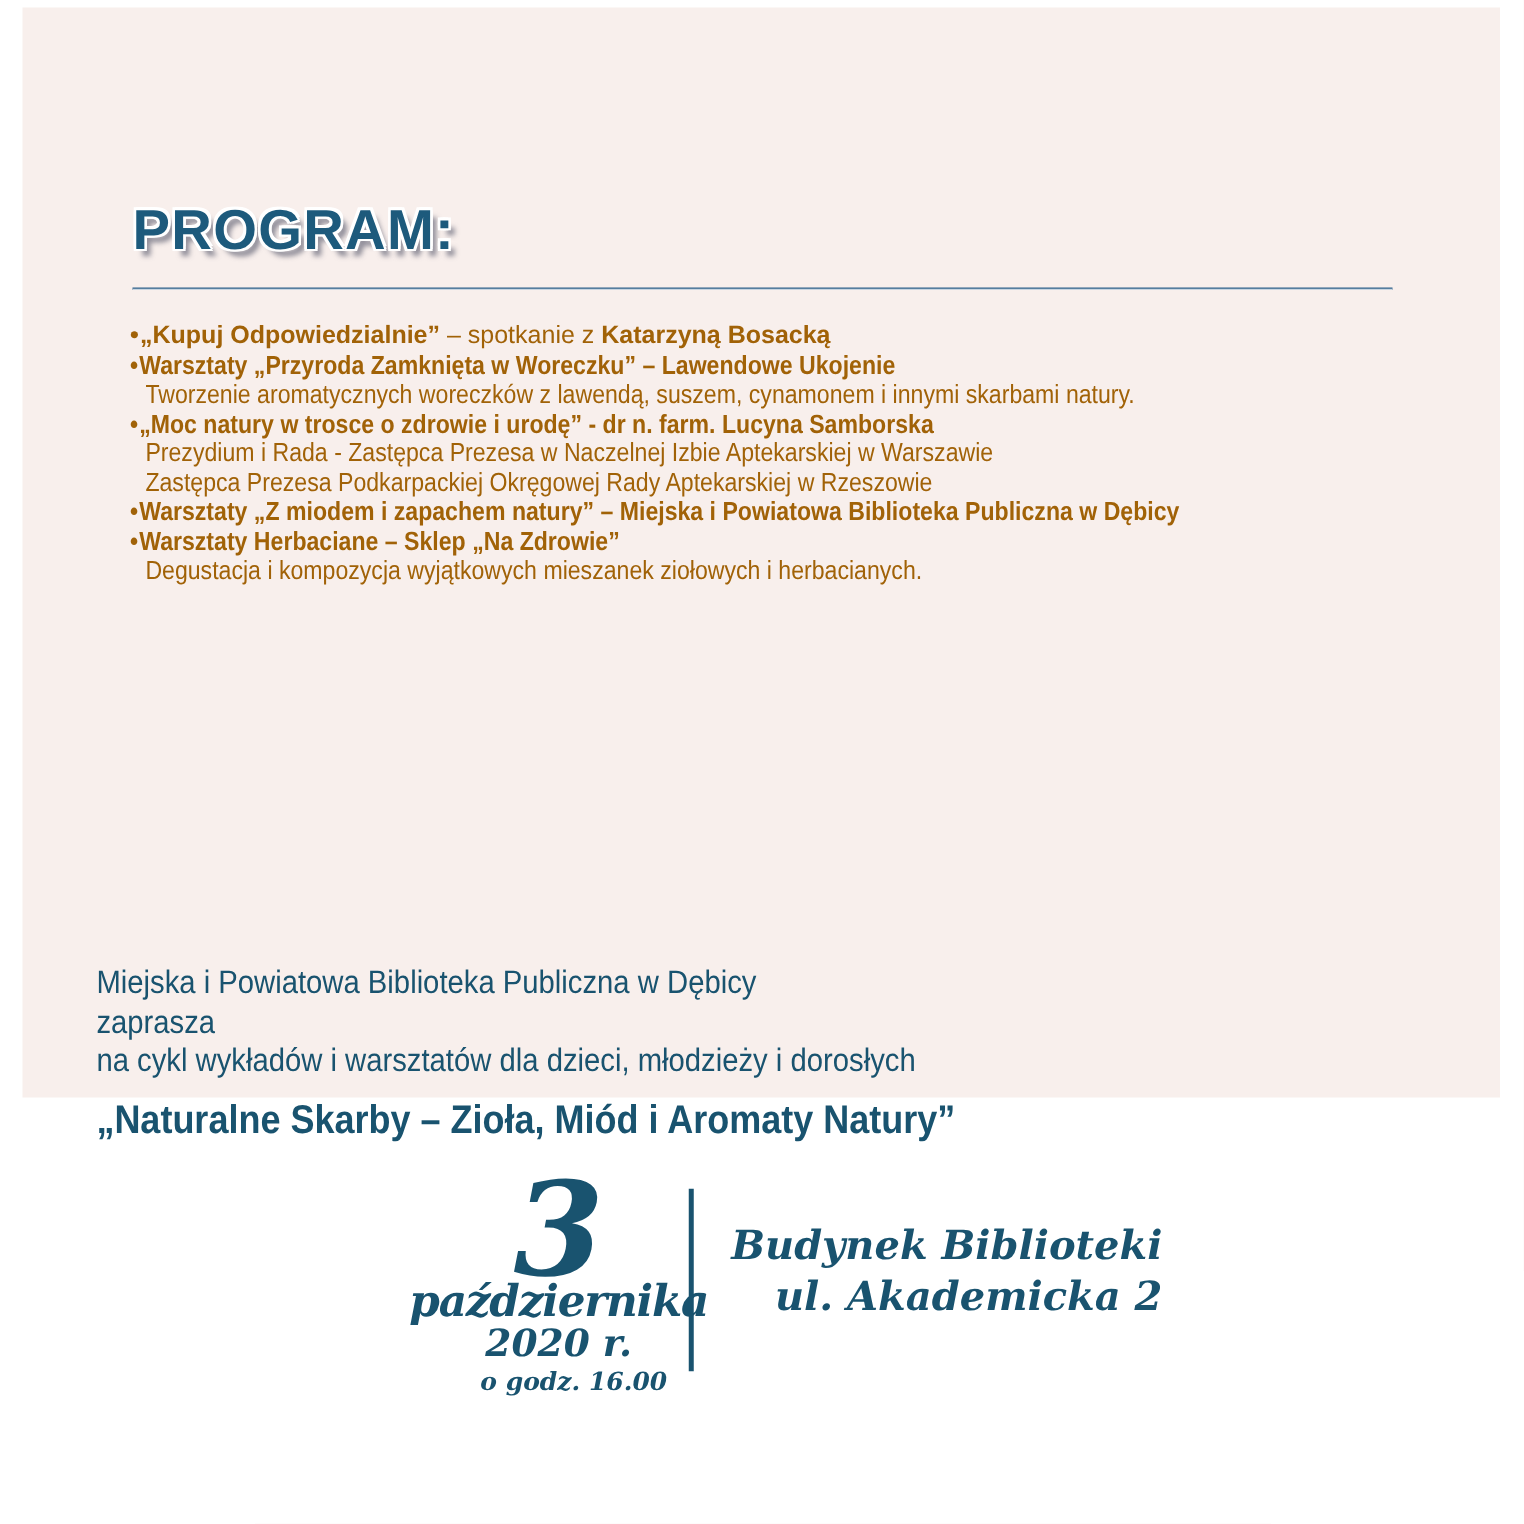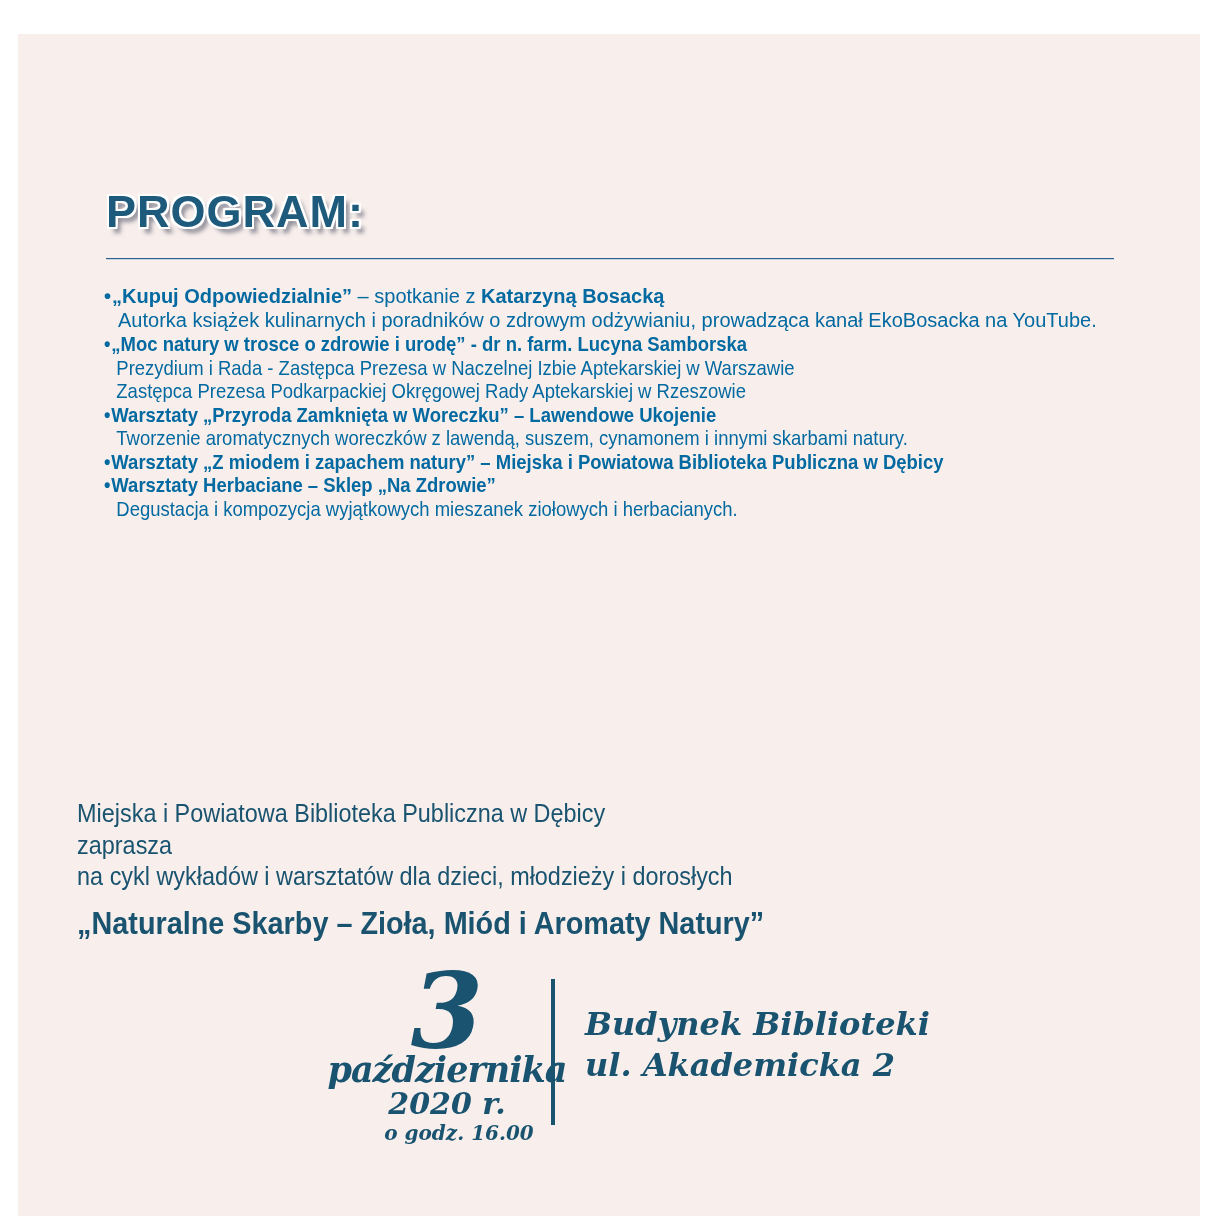--- a/index.html
+++ b/index.html
@@ -6,22 +6,22 @@
   html, body { margin: 0; padding: 0; }
   body {
     width: 1219px; height: 1219px;
     background: #ffffff;
     position: relative;
     font-family: "Liberation Sans", sans-serif;
     overflow: hidden;
   }
   .page {
     position: absolute;
-    left: 18px; top: 34px;
-    width: 1182px; height: 1182px;
+    left: 18px; top: 6px;
+    width: 1182px; height: 872px;
     background: #f8efec;
   }
 
   
   .program-heading {
     position: absolute;
     left: 88px; top: 152px;
     margin: 0;
     font-size: 45px;
     font-weight: bold;
@@ -40,21 +40,21 @@
     width: 1008px; height: 2px;
     background: #2e6089;
     border-bottom: 1px solid #c9d5e1;
   }
 
   
   .program-list {
     position: absolute;
     left: 86px; top: 251px;
     width: 1030px;
-    color: #0369a1;
+    color: #a16207;
   }
   .p-line {
     font-size: 20px;
     line-height: 23.5px;
     white-space: nowrap;
   }
   .p-line.cond {
     font-size: 21px;
     transform: scaleX(0.88);
     transform-origin: 0 50%;
@@ -110,48 +110,47 @@
   .date-year  { font-size: 30px;  line-height: 32px; }
   .date-time  { font-size: 20px;  line-height: 22px; margin-top: 2px; margin-left: 24px; }
   .v-divider {
     position: absolute;
     left: 533px; top: 15px;
     width: 4px; height: 146px;
     background: #19536f;
   }
   .venue-col {
     position: absolute;
-    left: 567px; top: 40px;
+    left: 567px; top: 40px; text-align: right;
   }
   .venue-line { font-size: 32px; line-height: 41px; white-space: nowrap; }
 </style>
 </head>
 <body>
 
 <div class="page">
 
   <h1 class="program-heading">PROGRAM:</h1>
   <div class="heading-rule"></div>
 
   <section class="program-list">
 
     <div class="p-item">
       <div class="p-line main"><span class="dot">•</span><span>„Kupuj Odpowiedzialnie”</span><span class="reg"> – spotkanie z </span><span>Katarzyną Bosacką</span></div>
-      <div class="p-line sub">Autorka książek kulinarnych i poradników o zdrowym odżywianiu, prowadząca kanał EkoBosacka na YouTube.</div>
+    </div>
+
+    <div class="p-item">
+      <div class="p-line main cond"><span class="dot">•</span><span>Warsztaty „Przyroda Zamknięta w Woreczku” – Lawendowe Ukojenie</span></div>
+      <div class="p-line sub cond">Tworzenie aromatycznych woreczków z lawendą, suszem, cynamonem i innymi skarbami natury.</div>
     </div>
 
     <div class="p-item">
       <div class="p-line main cond"><span class="dot">•</span><span>„Moc natury w trosce o zdrowie i urodę” - dr n. farm. Lucyna Samborska</span></div>
       <div class="p-line sub cond">Prezydium i Rada - Zastępca Prezesa w Naczelnej Izbie Aptekarskiej w Warszawie</div>
       <div class="p-line sub cond">Zastępca Prezesa Podkarpackiej Okręgowej Rady Aptekarskiej w Rzeszowie</div>
-    </div>
-
-    <div class="p-item">
-      <div class="p-line main cond"><span class="dot">•</span><span>Warsztaty „Przyroda Zamknięta w Woreczku” – Lawendowe Ukojenie</span></div>
-      <div class="p-line sub cond">Tworzenie aromatycznych woreczków z lawendą, suszem, cynamonem i innymi skarbami natury.</div>
     </div>
 
     <div class="p-item">
       <div class="p-line main cond"><span class="dot">•</span><span>Warsztaty „Z miodem i zapachem natury” – Miejska i Powiatowa Biblioteka Publiczna w Dębicy</span></div>
     </div>
 
     <div class="p-item">
       <div class="p-line main cond"><span class="dot">•</span><span>Warsztaty Herbaciane – Sklep „Na Zdrowie”</span></div>
       <div class="p-line sub cond">Degustacja i kompozycja wyjątkowych mieszanek ziołowych i herbacianych.</div>
     </div>

